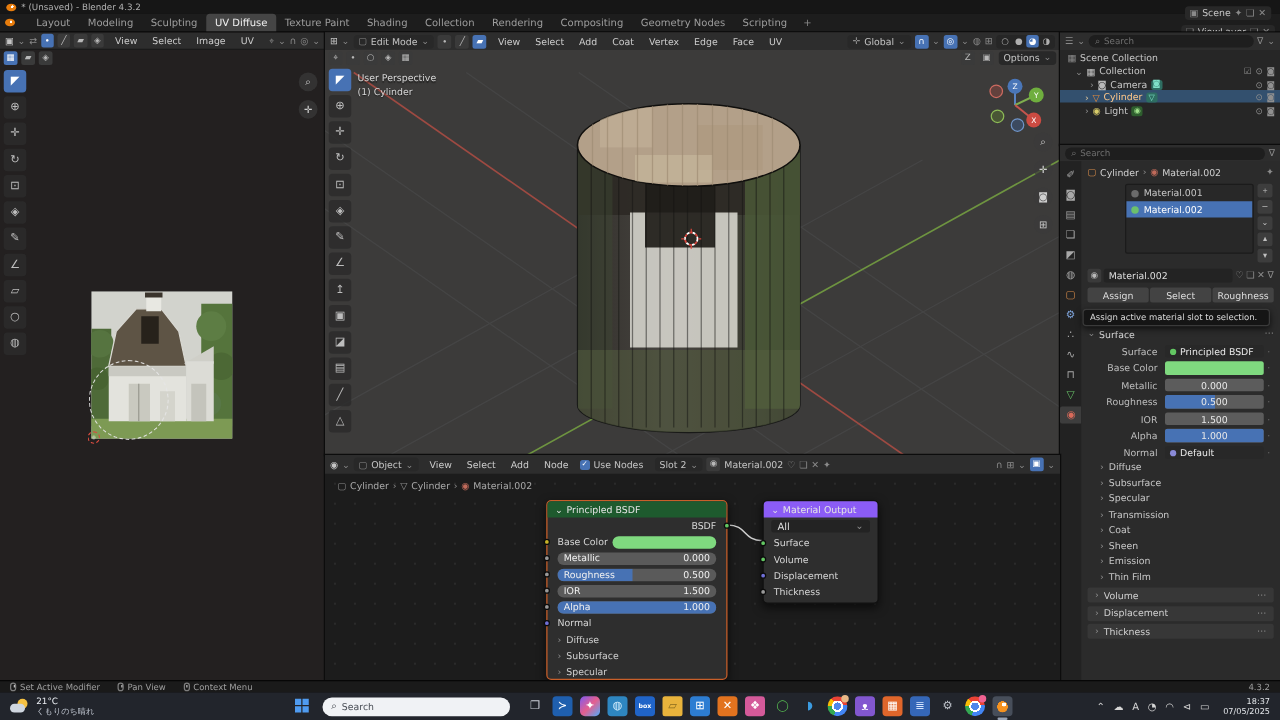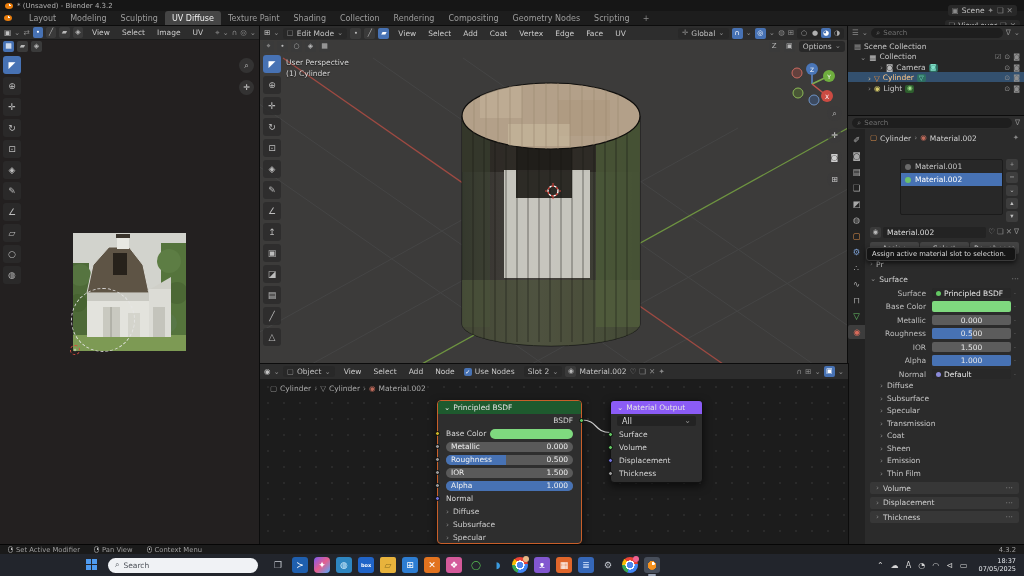--- a/index.html
+++ b/index.html
@@ -74,21 +74,21 @@
   .ol-row.sel{background:#33506e;color:#ffc88a;}
   .ol-badge{display:inline-flex;width:9px;height:8px;border-radius:2px;background:#2e6e62;color:#7fe0c8;font-size:6.5px;align-items:center;justify-content:center;}
   .ol-ctl{color:#8f8f8f;font-size:7px;}
   
   #props{left:848px;top:116px;width:176px;height:428px;background:#2b2b2b;overflow:hidden;}
   #prop-tabs{position:absolute;left:0;top:13px;bottom:0;width:17px;background:#222222;display:flex;flex-direction:column;align-items:center;padding-top:4px;gap:2px;}
   .ptab{width:17px;height:14px;display:flex;align-items:center;justify-content:center;font-size:8.5px;}
   .ptab.active{background:#3d3d3d;border-left:1px solid #0000;border-radius:2px 0 0 2px;}
   #prop-body{position:absolute;left:17px;right:0;top:13px;bottom:0;padding:3px 5px;font-size:7.5px;color:#c2c2c2;}
   .pb-bc{display:flex;align-items:center;gap:3px;height:12px;color:#cfcfcf;}
-  .slots{display:flex;margin-top:15px;padding-left:30px;}
+  .slots{display:flex;margin-top:3px;padding-left:30px;}
   .slot-list{flex:1;height:56px;background:#282828;border:1px solid #1b1b1b;border-radius:2px;overflow:hidden;}
   .slot-row{height:13px;display:flex;align-items:center;gap:4px;padding:0 4px;color:#c6c6c6;}
   .slot-row.sel{background:#4772b4;color:#fff;}
   .slot-dot{width:6px;height:6px;border-radius:50%;}
   .slot-side{width:13px;display:flex;flex-direction:column;gap:2px;margin-left:3px;}
   .sbtn{width:12px;height:11px;background:#3d3d3d;border-radius:2px;display:flex;align-items:center;justify-content:center;font-size:6.5px;color:#c0c0c0;}
   .db-row{display:flex;align-items:center;gap:2px;height:12px;margin-top:4px;}
   .db-name{flex:1;background:#232323;border-radius:2px;height:11px;display:flex;align-items:center;padding:0 4px;color:#ddd;}
   .actions{display:flex;gap:1px;margin-top:4px;}
   .abtn{flex:1;height:12px;background:#434343;border-radius:2px;display:flex;align-items:center;justify-content:center;color:#dcdcdc;}
@@ -609,21 +609,21 @@
   </div>
   <div class="ol-row" style="padding-left:12px">
     <i class="i-crd dimtxt"></i>
     <i class="i-coll" style="color:#c8c8c8"></i>
     <span>Collection</span>
     <span class="sp"></span>
     <i class="i-check ol-ctl"></i>
     <i class="i-eye ol-ctl"></i>
     <i class="i-cam ol-ctl"></i>
   </div>
-  <div class="ol-row" style="padding-left:32px">
+  <div class="ol-row" style="padding-left:24px">
     <i class="i-cr dimtxt"></i>
     <i class="i-cam" style="color:#b8b8b8"></i>
     <span>Camera</span>
     <span class="ol-badge">
         <i class="i-cam"></i>
       </span>
     <span class="sp"></span>
     <i class="i-eye ol-ctl"></i>
     <i class="i-cam ol-ctl"></i>
   </div>
@@ -1099,20 +1099,27 @@
       <span class="sb-item">
         <i class="mouse"></i>
         <span>Context Menu</span>
       </span>
     </span>
   <span class="sp"></span>
   <span>4.3.2</span>
 </div>
 
 <div id="taskbar" class="abs">
+  <div class="weather">
+    <span class="wicon"></span>
+    <span class="wtxt">
+      <span class="wtemp">21°C</span>
+      <span class="wdesc">くもりのち晴れ</span>
+    </span>
+  </div>
   <span class="start"></span>
   <div class="tsearch">
     <i class="i-search"></i>
     <input readonly="" placeholder="Search" style="">
   </div>
   <div id="tb-icons">
 
       <span class="tb-icon">
         <span style="color: rgb(201, 205, 214);">❐</span>
         <i class="badge"></i>

